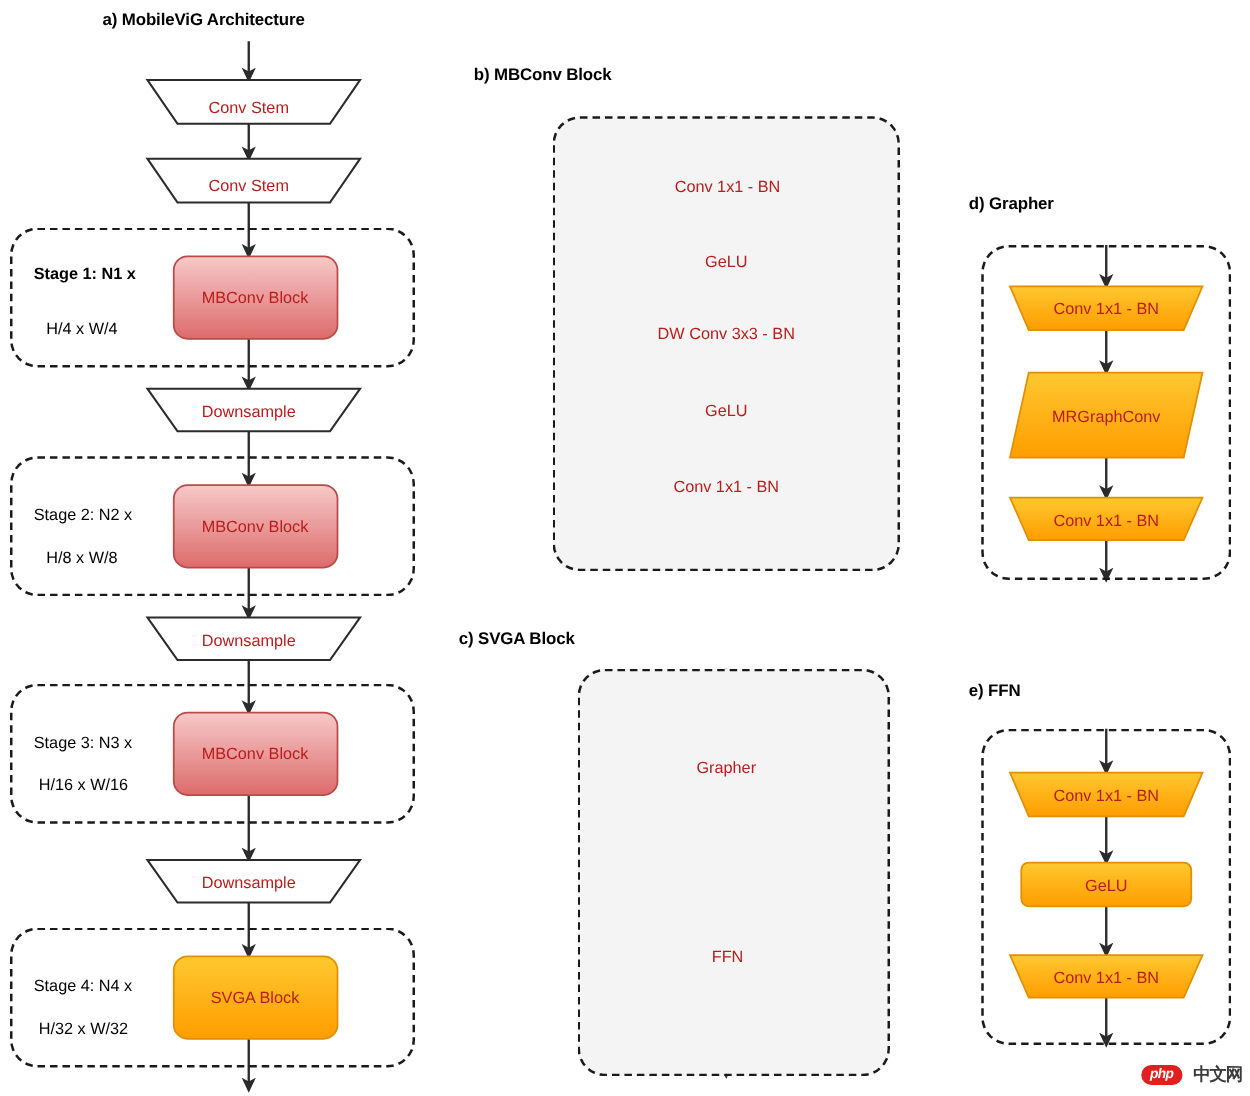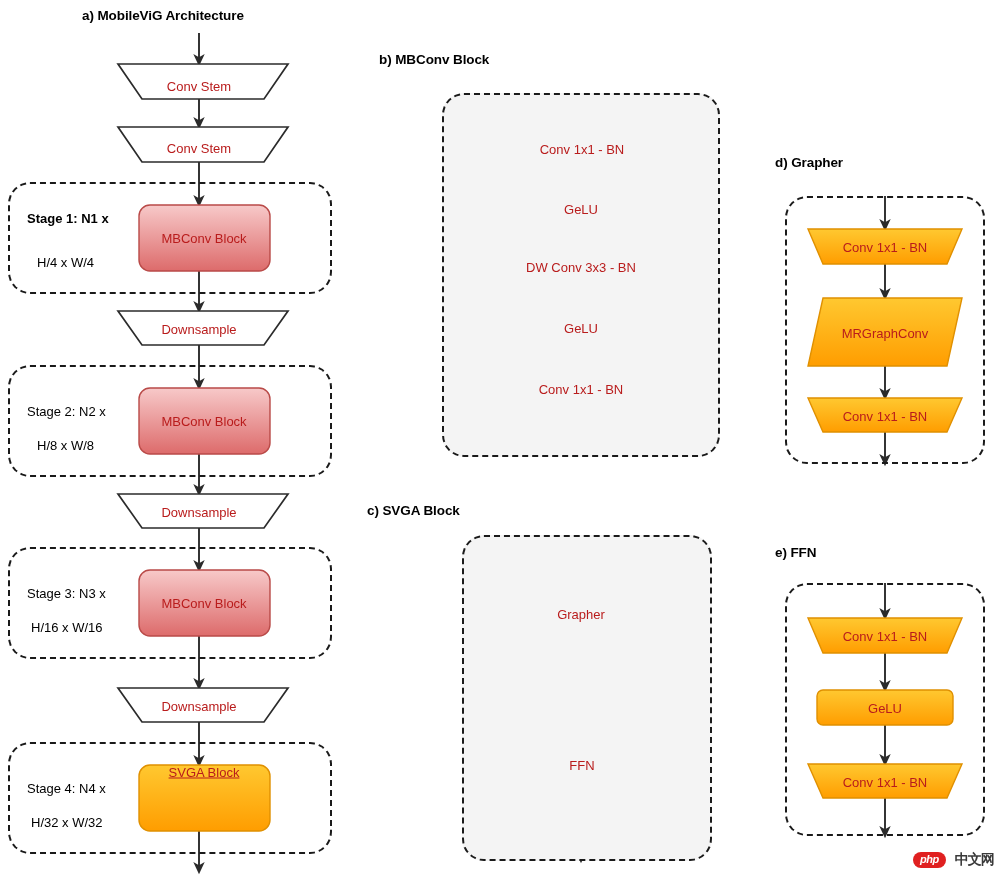--- a/index.html
+++ b/index.html
@@ -202,21 +202,21 @@
   <div class="stage-label" style="left:31px; top:815px;">H/32 x W/32</div>
 
   <div class="node-label" style="left:199px; top:86px;">Conv Stem</div>
   <div class="node-label" style="left:199px; top:148px;">Conv Stem</div>
   <div class="node-label" style="left:204px; top:238px;">MBConv Block</div>
   <div class="node-label" style="left:199px; top:329px;">Downsample</div>
   <div class="node-label" style="left:204px; top:421px;">MBConv Block</div>
   <div class="node-label" style="left:199px; top:512px;">Downsample</div>
   <div class="node-label" style="left:204px; top:603px;">MBConv Block</div>
   <div class="node-label" style="left:199px; top:706px;">Downsample</div>
-  <div class="node-label" style="left:204px; top:772px;text-decoration:underline;">SVGA Block</div>
+  <div class="node-label" style="left:204px; top:798px;">SVGA Block</div>
 
   <div class="node-label" style="left:582px; top:149px;">Conv 1x1 - BN</div>
   <div class="node-label" style="left:581px; top:209px;">GeLU</div>
   <div class="node-label" style="left:581px; top:267px;">DW Conv 3x3 - BN</div>
   <div class="node-label" style="left:581px; top:328px;">GeLU</div>
   <div class="node-label" style="left:581px; top:389px;">Conv 1x1 - BN</div>
 
   <div class="node-label" style="left:581px; top:614px;">Grapher</div>
   <div class="node-label" style="left:582px; top:765px;">FFN</div>
 

